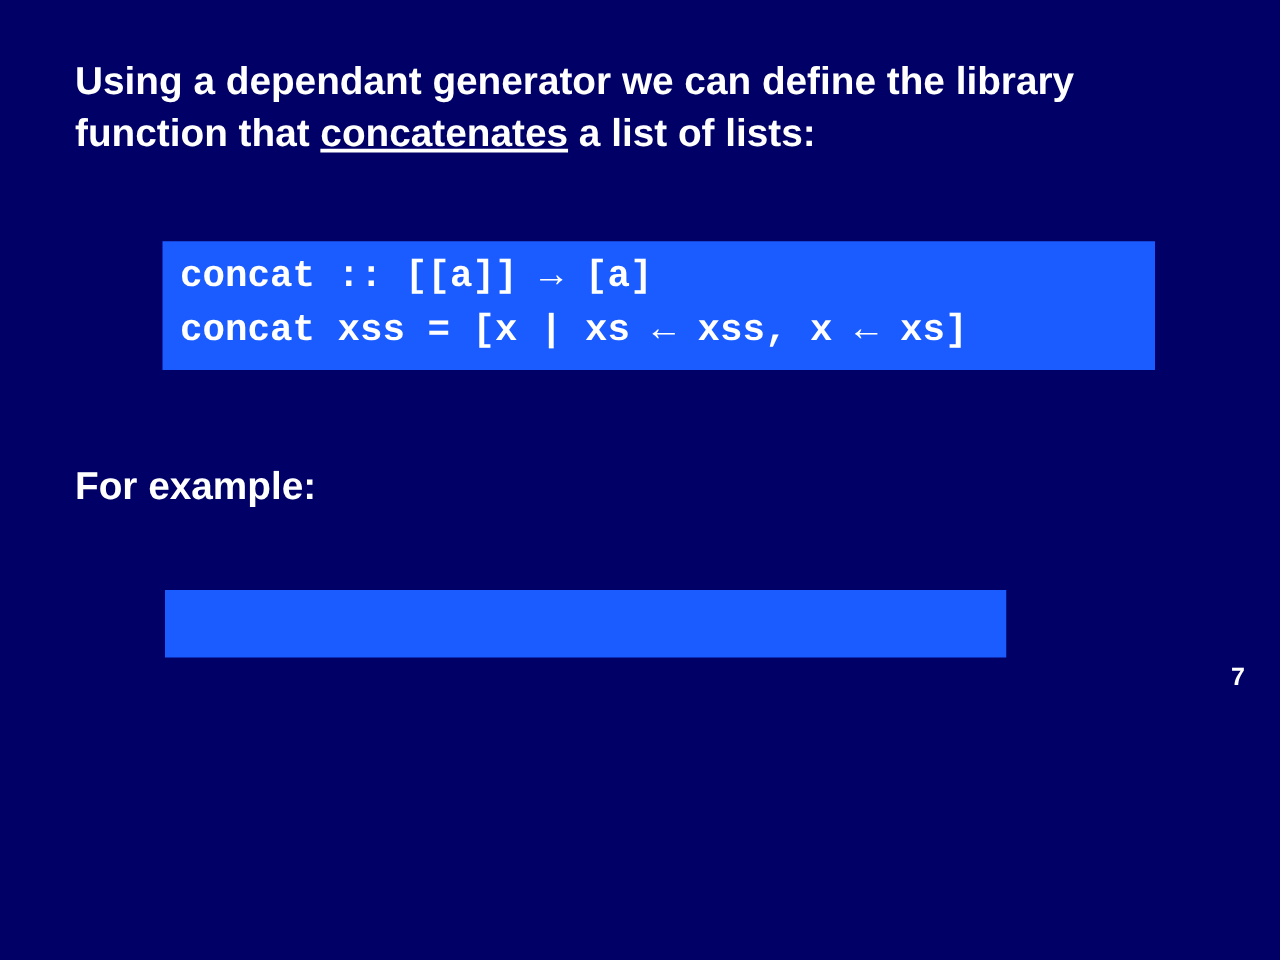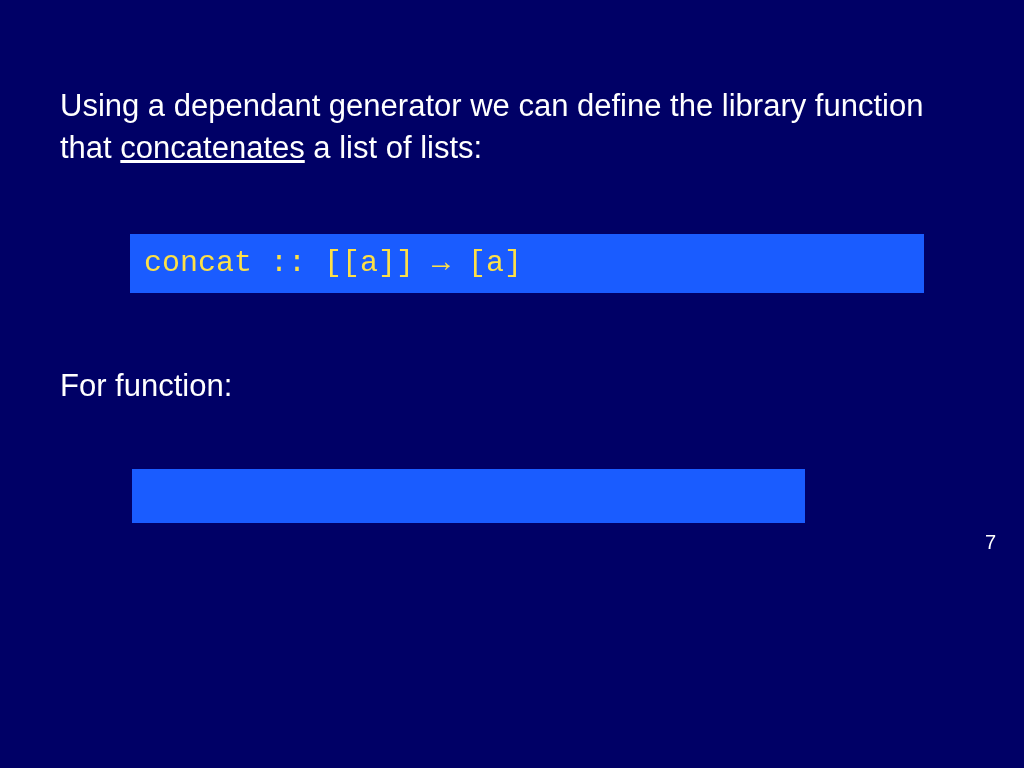--- a/index.html
+++ b/index.html
@@ -9,33 +9,34 @@
     height: 768px;
     background: #000066;
     font-family: Tahoma, Verdana, Arial, sans-serif;
     overflow: hidden;
   }
   .slide {
     position: relative;
     width: 1024px;
     height: 572px;
     box-sizing: border-box;
-    padding: 85px 60px 0 60px;
+    padding: 44px 60px 0 60px;
     color: #ffffff;
+    font-weight: bold;
   }
   .intro-text {
     font-size: 31px;
     line-height: 1.35;
   }
   .underline {
     text-decoration: underline;
   }
   .code-box {
     background: #1a5cff;
-    color: #fde047;
+    color: #ffffff;
     font-family: Consolas, "Courier New", monospace;
     font-size: 30px;
     line-height: 1.45;
     padding: 8px 14px 8px 14px;
     text-align: left;
   }
   .code-box.def {
     margin: 65px 40px 0 70px;
   }
   .for-example {
@@ -63,23 +64,24 @@
 <body>
 
 <div class="slide">
 
   <div class="intro-text">
     <span>Using a dependant generator we can define the library function that </span><span class="underline">concatenates</span><span> a list of lists:</span>
   </div>
 
   <div class="code-box def">
     <div>concat :: [[a]] → [a]</div>
+    <div>concat xss = [x | xs ← xss, x ← xs]</div>
   </div>
 
-  <div class="for-example">For function:</div>
+  <div class="for-example">For example:</div>
 
   <div class="code-box ex">
     <div class="ex-gap"></div>
   </div>
 
   <div class="page-num">7</div>
 
 </div>
 
 </body></html>

